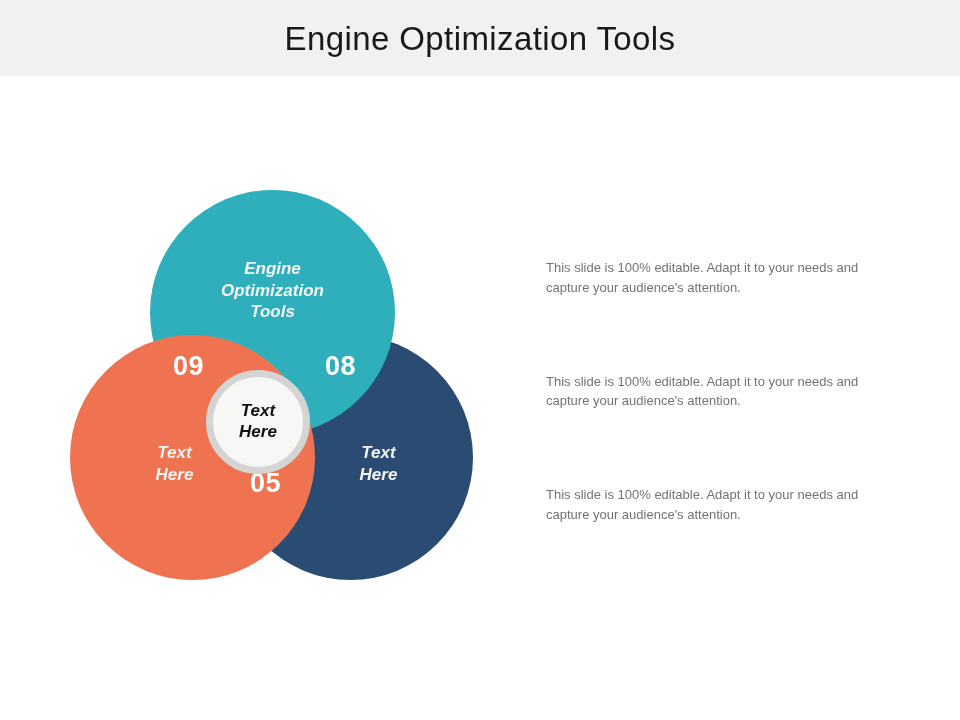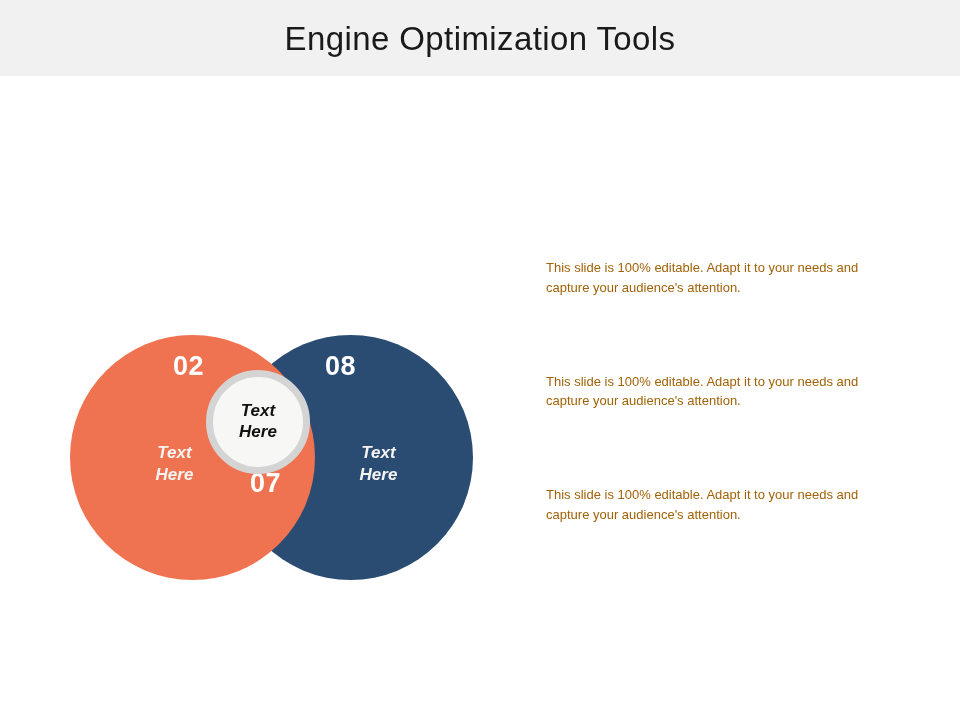--- a/index.html
+++ b/index.html
@@ -156,21 +156,21 @@
   .desc-column {
     position: absolute;
     left: 546px;
     top: 258px;
     width: 340px;
   }
   .desc-block {
     font-family: "Liberation Sans", sans-serif;
     font-size: 13px;
     line-height: 1.52;
-    color: #a16207;
+    color: #737373;
   }
   #desc-block-1 { margin-bottom: 74px; }
   #desc-block-2 { margin-bottom: 74px; }
   #desc-block-3 { margin-bottom: 0; }
 </style>
 </head>
 <body>
 
 <div class="slide">
 
@@ -178,29 +178,34 @@
     <div class="slide-title">Engine Optimization Tools</div>
   </div>
 
   <div class="venn-area">
 
     <div class="venn-circle" id="circle-right">
       <div class="circle-label">Text
 Here</div>
     </div>
 
+    <div class="venn-circle" id="circle-top">
+      <div class="circle-label">Engine
+Optimization
+Tools</div>
+    </div>
 
     <div class="venn-circle" id="circle-left">
       <div class="circle-label">Text
 Here</div>
     </div>
 
     <div class="step-number" id="step-01">08</div>
-    <div class="step-number" id="step-02">07</div>
-    <div class="step-number" id="step-03">02</div>
+    <div class="step-number" id="step-02">05</div>
+    <div class="step-number" id="step-03">09</div>
 
     <div class="center-hub">
       <div class="hub-label">Text
 Here</div>
     </div>
 
   </div>
 
   <div class="desc-column">
     <div class="desc-block" id="desc-block-1">This slide is 100% editable. Adapt it to your needs and capture your audience's attention.</div>

